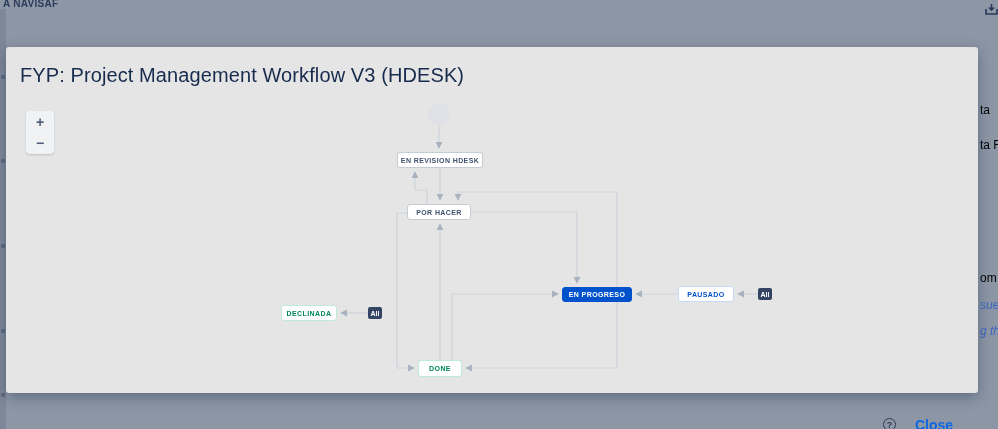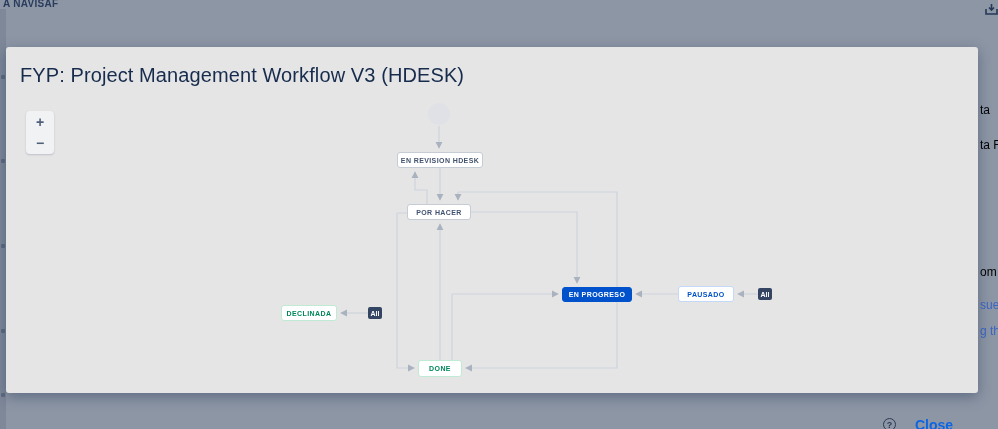--- a/index.html
+++ b/index.html
@@ -9,21 +9,21 @@
     font-family:"Liberation Sans", sans-serif;
   }
   
   .bg-brand{
     position:absolute;left:3px;top:-2px;font-size:10px;font-weight:bold;
     color:#2a3b5d;letter-spacing:.3px;white-space:nowrap;
   }
   .bg-fragment{
     position:absolute;left:980px;font-size:12px;color:#000000;white-space:nowrap;
   }
-  .bg-fragment.link{color:#3d66c4;}
+  .bg-fragment.link{color:#3d66c4;font-style:italic;}
   .bg-sidebar{
     position:absolute;left:0;top:9px;width:6px;height:420px;background:#7e8899;
   }
   .bg-sidebar .mark{position:absolute;left:1px;width:4px;height:4px;background:#5f6b80;border-radius:1px;}
   .bg-help{
     position:absolute;left:883px;top:418px;width:13px;height:13px;border-radius:50%;
     border:1.5px solid #2b3a55;color:#2b3a55;font-size:9px;font-weight:bold;
     display:flex;align-items:center;justify-content:center;box-sizing:border-box;
   }
   .bg-download{position:absolute;left:985px;top:2px;width:13px;height:12px;color:#253858;}
@@ -87,21 +87,21 @@
   <span class="mark" style="top:384px"></span>
 </div>
 <div class="bg-download">
   <svg width="13" height="12" viewBox="0 0 13 12">
       <path d="M1 5 v5 h11 v-5" fill="none" stroke="#253858" stroke-width="1.6"></path>
       <path d="M6.5 0 v5 M4 3.5 l2.5 2.5 2.5 -2.5" fill="none" stroke="#253858" stroke-width="1.6"></path>
     </svg>
 </div>
 <div class="bg-fragment" style="top:103px">ta</div>
 <div class="bg-fragment" style="top:138px">ta F</div>
-<div class="bg-fragment" style="top:265px">om</div>
+<div class="bg-fragment" style="top:271px">om</div>
 <div class="bg-fragment link" style="top:298px">sue</div>
 <div class="bg-fragment link" style="top:324px">g th</div>
 <div class="bg-help">?</div>
 
 <div class="modal">
 
   <div class="modal-title">FYP: Project Management Workflow V3 (HDESK)</div>
 
   <div class="zoom-panel">
     <div class="zoom-btn">+</div>

